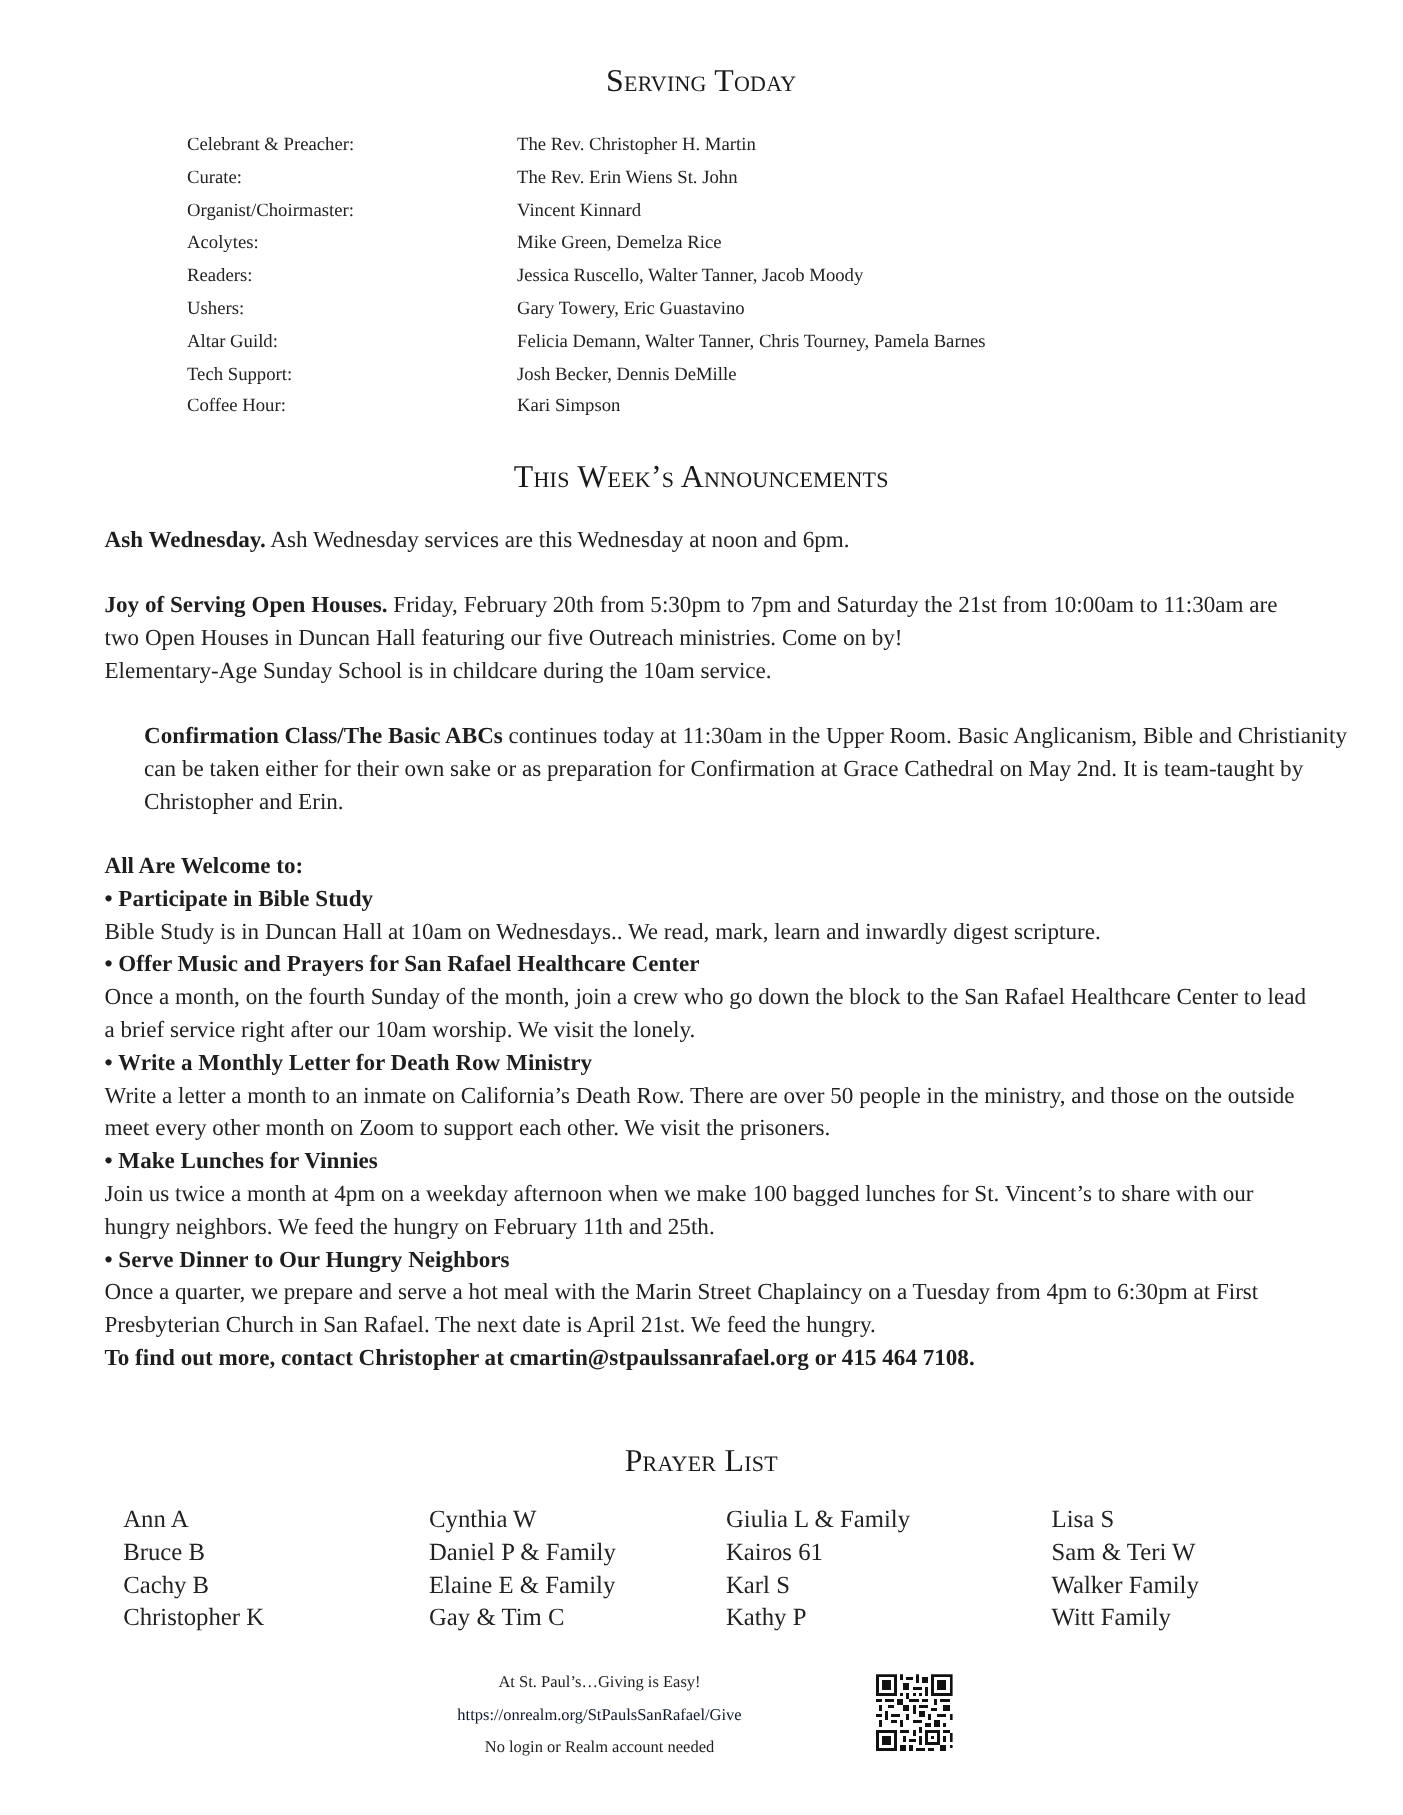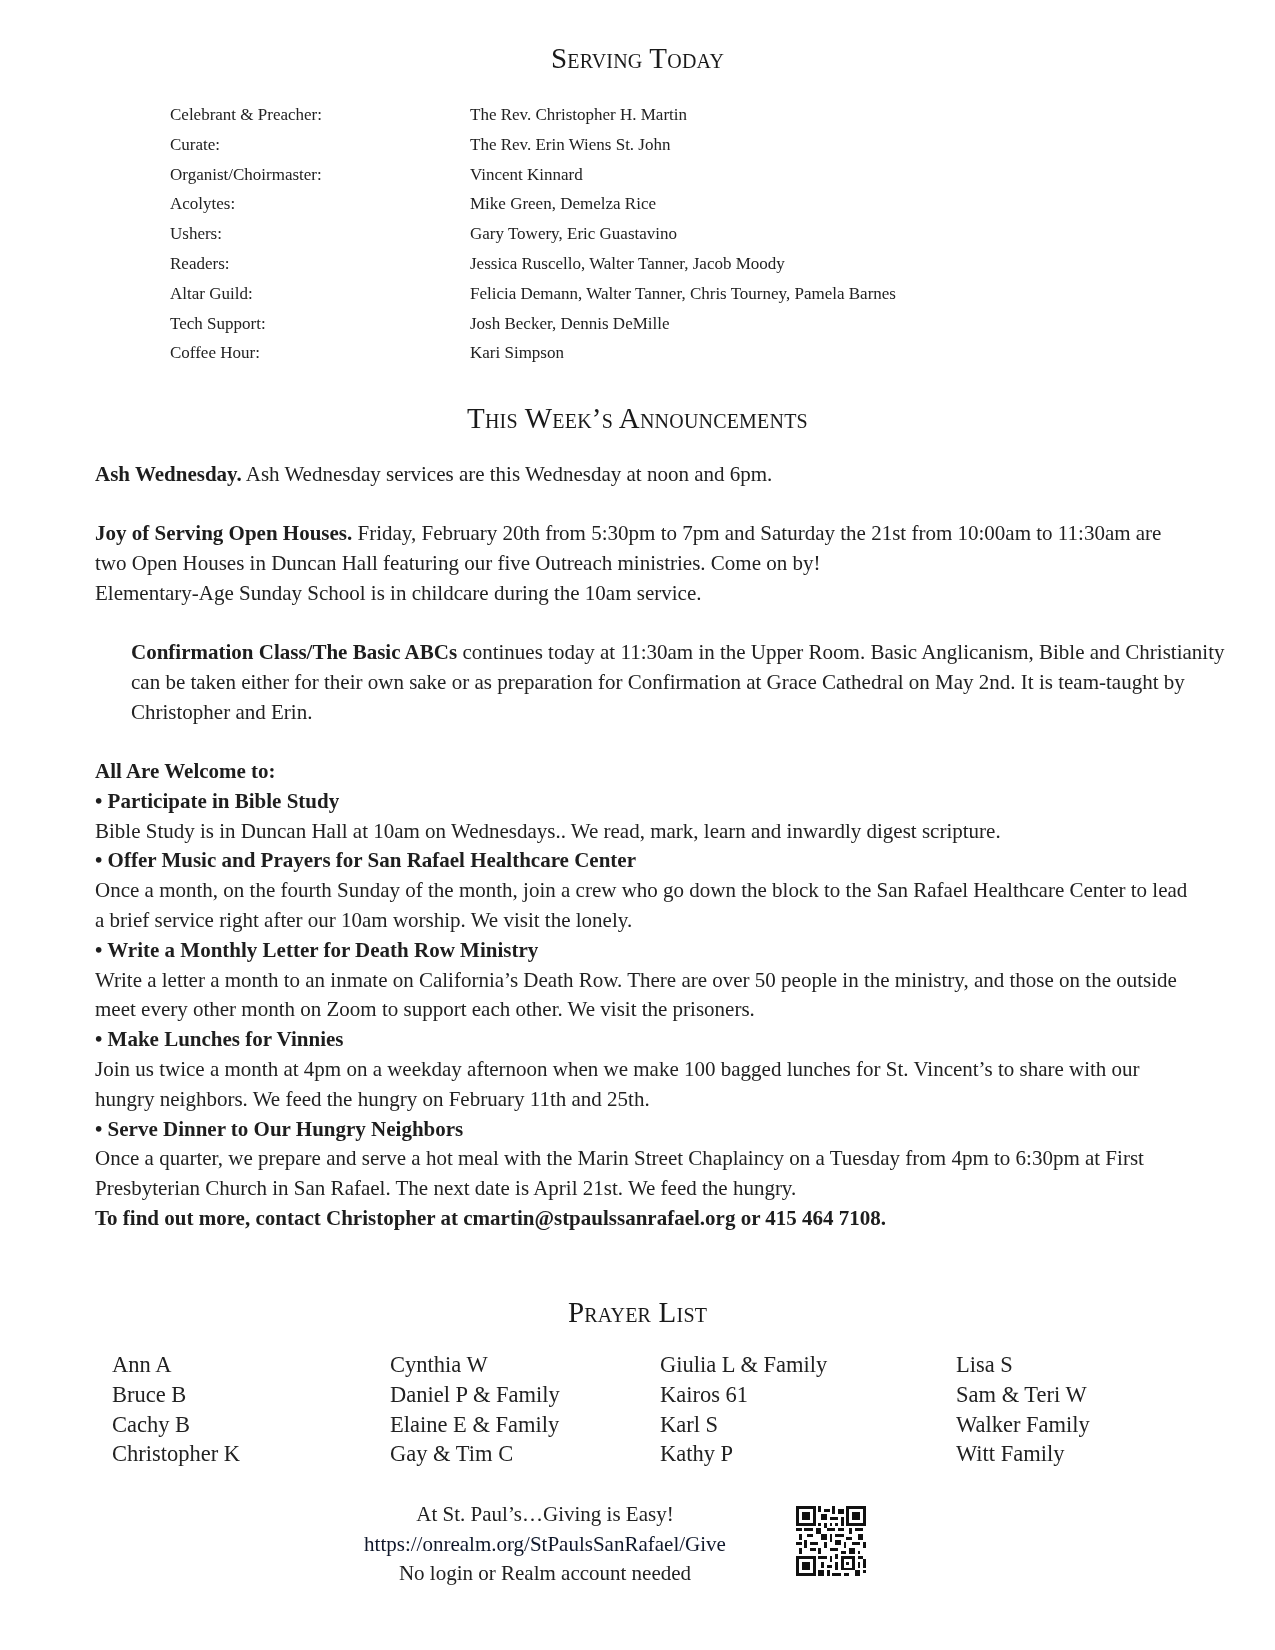--- a/index.html
+++ b/index.html
@@ -1,38 +1,38 @@
 <!DOCTYPE html>
 <html><head>
 <meta charset="utf-8">
 <style>
   html, body { margin: 0; padding: 0; background: #ffffff; }
   body {
     width: 1275px; height: 1650px; position: relative; overflow: hidden;
     font-family: "Liberation Serif", "DejaVu Serif", serif;
     color: #222222;
   }
-  .page { position: absolute; left: 0; top: 0; width: 1275px; height: 1208px; }
+  .page { position: absolute; left: 0; top: 16px; width: 1275px; height: 1208px; }
   .section-title {
     position: absolute; left: 0; width: 1275px; text-align: center;
     font-variant: small-caps; font-size: 29px; letter-spacing: 0.2px; color: #1a1a1a;
   }
   .serving { position: absolute; left: 170px; top: 100px; font-size: 17px; line-height: 29.8px; }
   .serving-row { display: flex; white-space: nowrap; }
   .serving-role { width: 300px; }
   .serving-name { }
   .ann { position: absolute; left: 95px; width: 1100px; font-size: 21px; line-height: 29.8px; }
   .ann p { margin: 0; }
   .b { font-weight: bold; color: #1e1e1e; }
   .prayer { position: absolute; left: 112px; top: 1350px; font-size: 22.5px; line-height: 29.8px; display: flex; justify-content: space-between; }
   .pcol { white-space: nowrap; }
   .pcol:nth-child(1) { width: 278px; }
   .pcol:nth-child(2) { width: 270px; }
   .pcol:nth-child(3) { width: 296px; }
-  .give { position: absolute; left: 300px; top: 1500px; width: 490px; text-align: center; font-size: 21px; line-height: 29.5px; }
+  .give { position: absolute; left: 300px; top: 1500px; width: 490px; text-align: center; font-size: 15px; line-height: 29.5px; }
   .give .link { color: #1a1acc; text-decoration: none; }
   .qr { position: absolute; left: 796px; top: 1506px; width: 70px; height: 70px; }
 </style>
 </head>
 <body>
 
 <div class="page">
 
   <div class="section-title" style="top:42px;">Serving Today</div>
   <div class="serving">
@@ -46,26 +46,26 @@
       </div>
     <div class="serving-row">
         <span class="serving-role">Organist/Choirmaster:</span>
         <span class="serving-name">Vincent Kinnard</span>
       </div>
     <div class="serving-row">
         <span class="serving-role">Acolytes:</span>
         <span class="serving-name">Mike Green, Demelza Rice</span>
       </div>
     <div class="serving-row">
+        <span class="serving-role">Readers:</span>
+        <span class="serving-name">Jessica Ruscello, Walter Tanner, Jacob Moody</span>
+      </div>
+    <div class="serving-row">
         <span class="serving-role">Ushers:</span>
         <span class="serving-name">Gary Towery, Eric Guastavino</span>
-      </div>
-    <div class="serving-row">
-        <span class="serving-role">Readers:</span>
-        <span class="serving-name">Jessica Ruscello, Walter Tanner, Jacob Moody</span>
       </div>
     <div class="serving-row">
         <span class="serving-role">Altar Guild:</span>
         <span class="serving-name">Felicia Demann, Walter Tanner, Chris Tourney, Pamela Barnes</span>
       </div>
     <div class="serving-row">
         <span class="serving-role">Tech Support:</span>
         <span class="serving-name">Josh Becker, Dennis DeMille</span>
       </div>
     <div class="serving-row">

